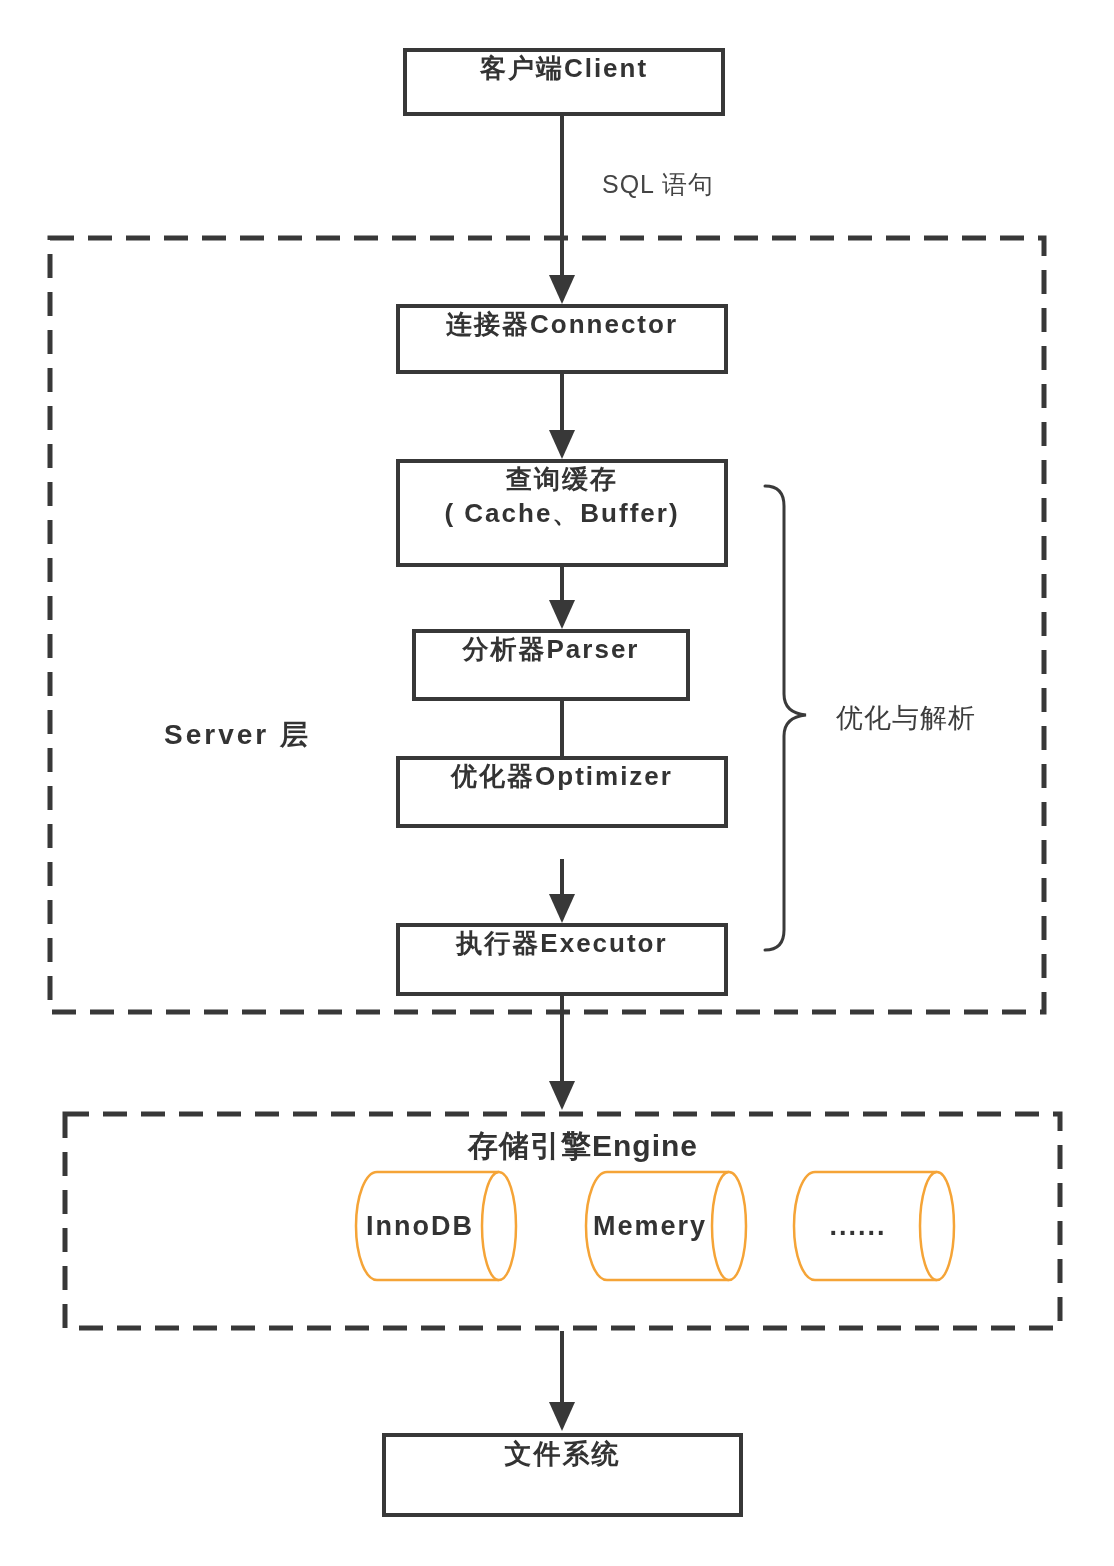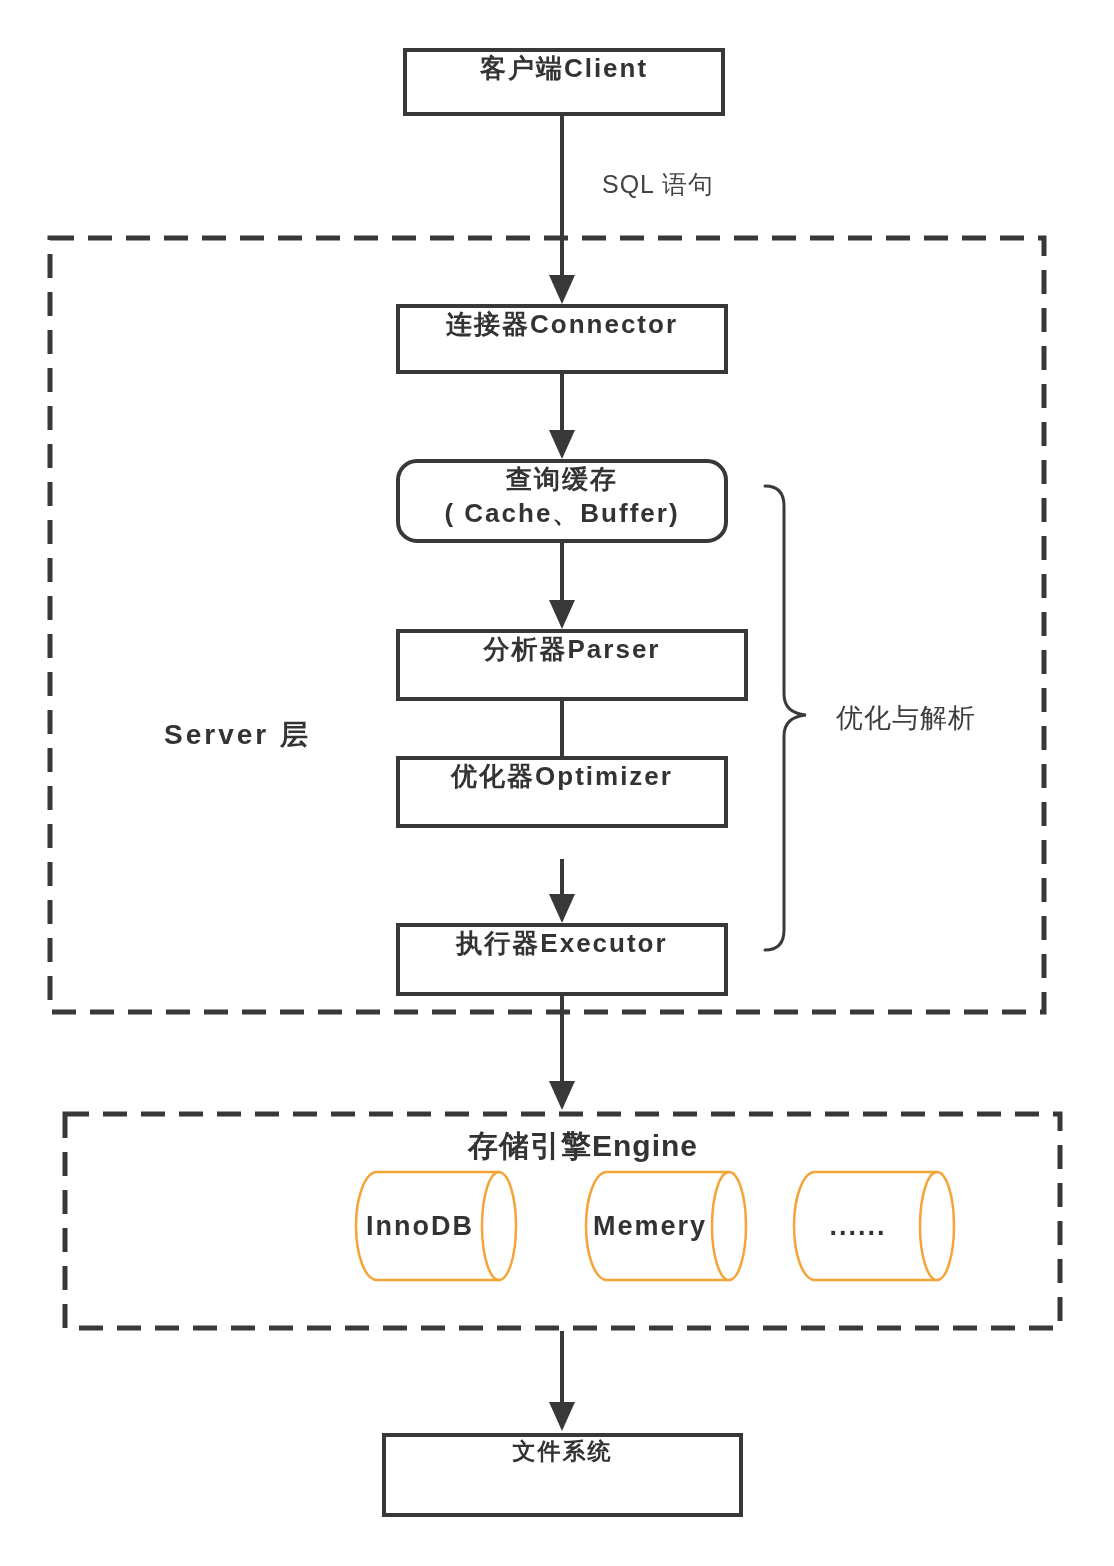--- a/index.html
+++ b/index.html
@@ -124,26 +124,26 @@
   </div>
 
   <div class="float-label sql-label" style="left:602px; top:168px;">SQL 语句</div>
 
   <div class="float-label server-label" style="left:164px; top:716px;">Server 层</div>
 
   <div class="box" style="left:396px; top:304px; width:332px; height:70px;">
     <span>连接器Connector</span>
   </div>
 
-  <div class="box" style="left:396px; top:459px; width:332px; height:84px;border-radius:21px;">
+  <div class="box" style="left:396px; top:459px; width:332px; height:108px;">
     <span>查询缓存</span>
     <span>( Cache、Buffer)</span>
   </div>
 
-  <div class="box" style="left:396px; top:629px; width:352px; height:72px;">
+  <div class="box" style="left:412px; top:629px; width:278px; height:72px;">
     <span>分析器Parser</span>
   </div>
 
   <div class="box" style="left:396px; top:756px; width:332px; height:72px;">
     <span>优化器Optimizer</span>
   </div>
 
   <div class="box" style="left:396px; top:923px; width:332px; height:73px;">
     <span>执行器Executor</span>
   </div>
@@ -170,17 +170,17 @@
   </div>
 
   <div class="cylinder" style="left:790px; top:1170px;">
     <svg class="cyl-svg" width="166" height="112" viewBox="0 0 166 112" xmlns="http://www.w3.org/2000/svg">
       <path d="M147,2 L25,2 A21,54 0 0 0 25,110 L147,110" fill="#ffffff" stroke="#F5A437" stroke-width="2.5"></path>
       <ellipse cx="147" cy="56" rx="17" ry="54" fill="#ffffff" stroke="#F5A437" stroke-width="2.5"></ellipse>
     </svg>
     <span class="cyl-label">......</span>
   </div>
 
-  <div class="box" style="left:382px; top:1433px; width:361px; height:84px; font-size:23px;">
+  <div class="box" style="left:382px; top:1433px; width:361px; height:84px; font-size:27px;">
     <span>文件系统</span>
   </div>
 
 </div>
 
 </body></html>

